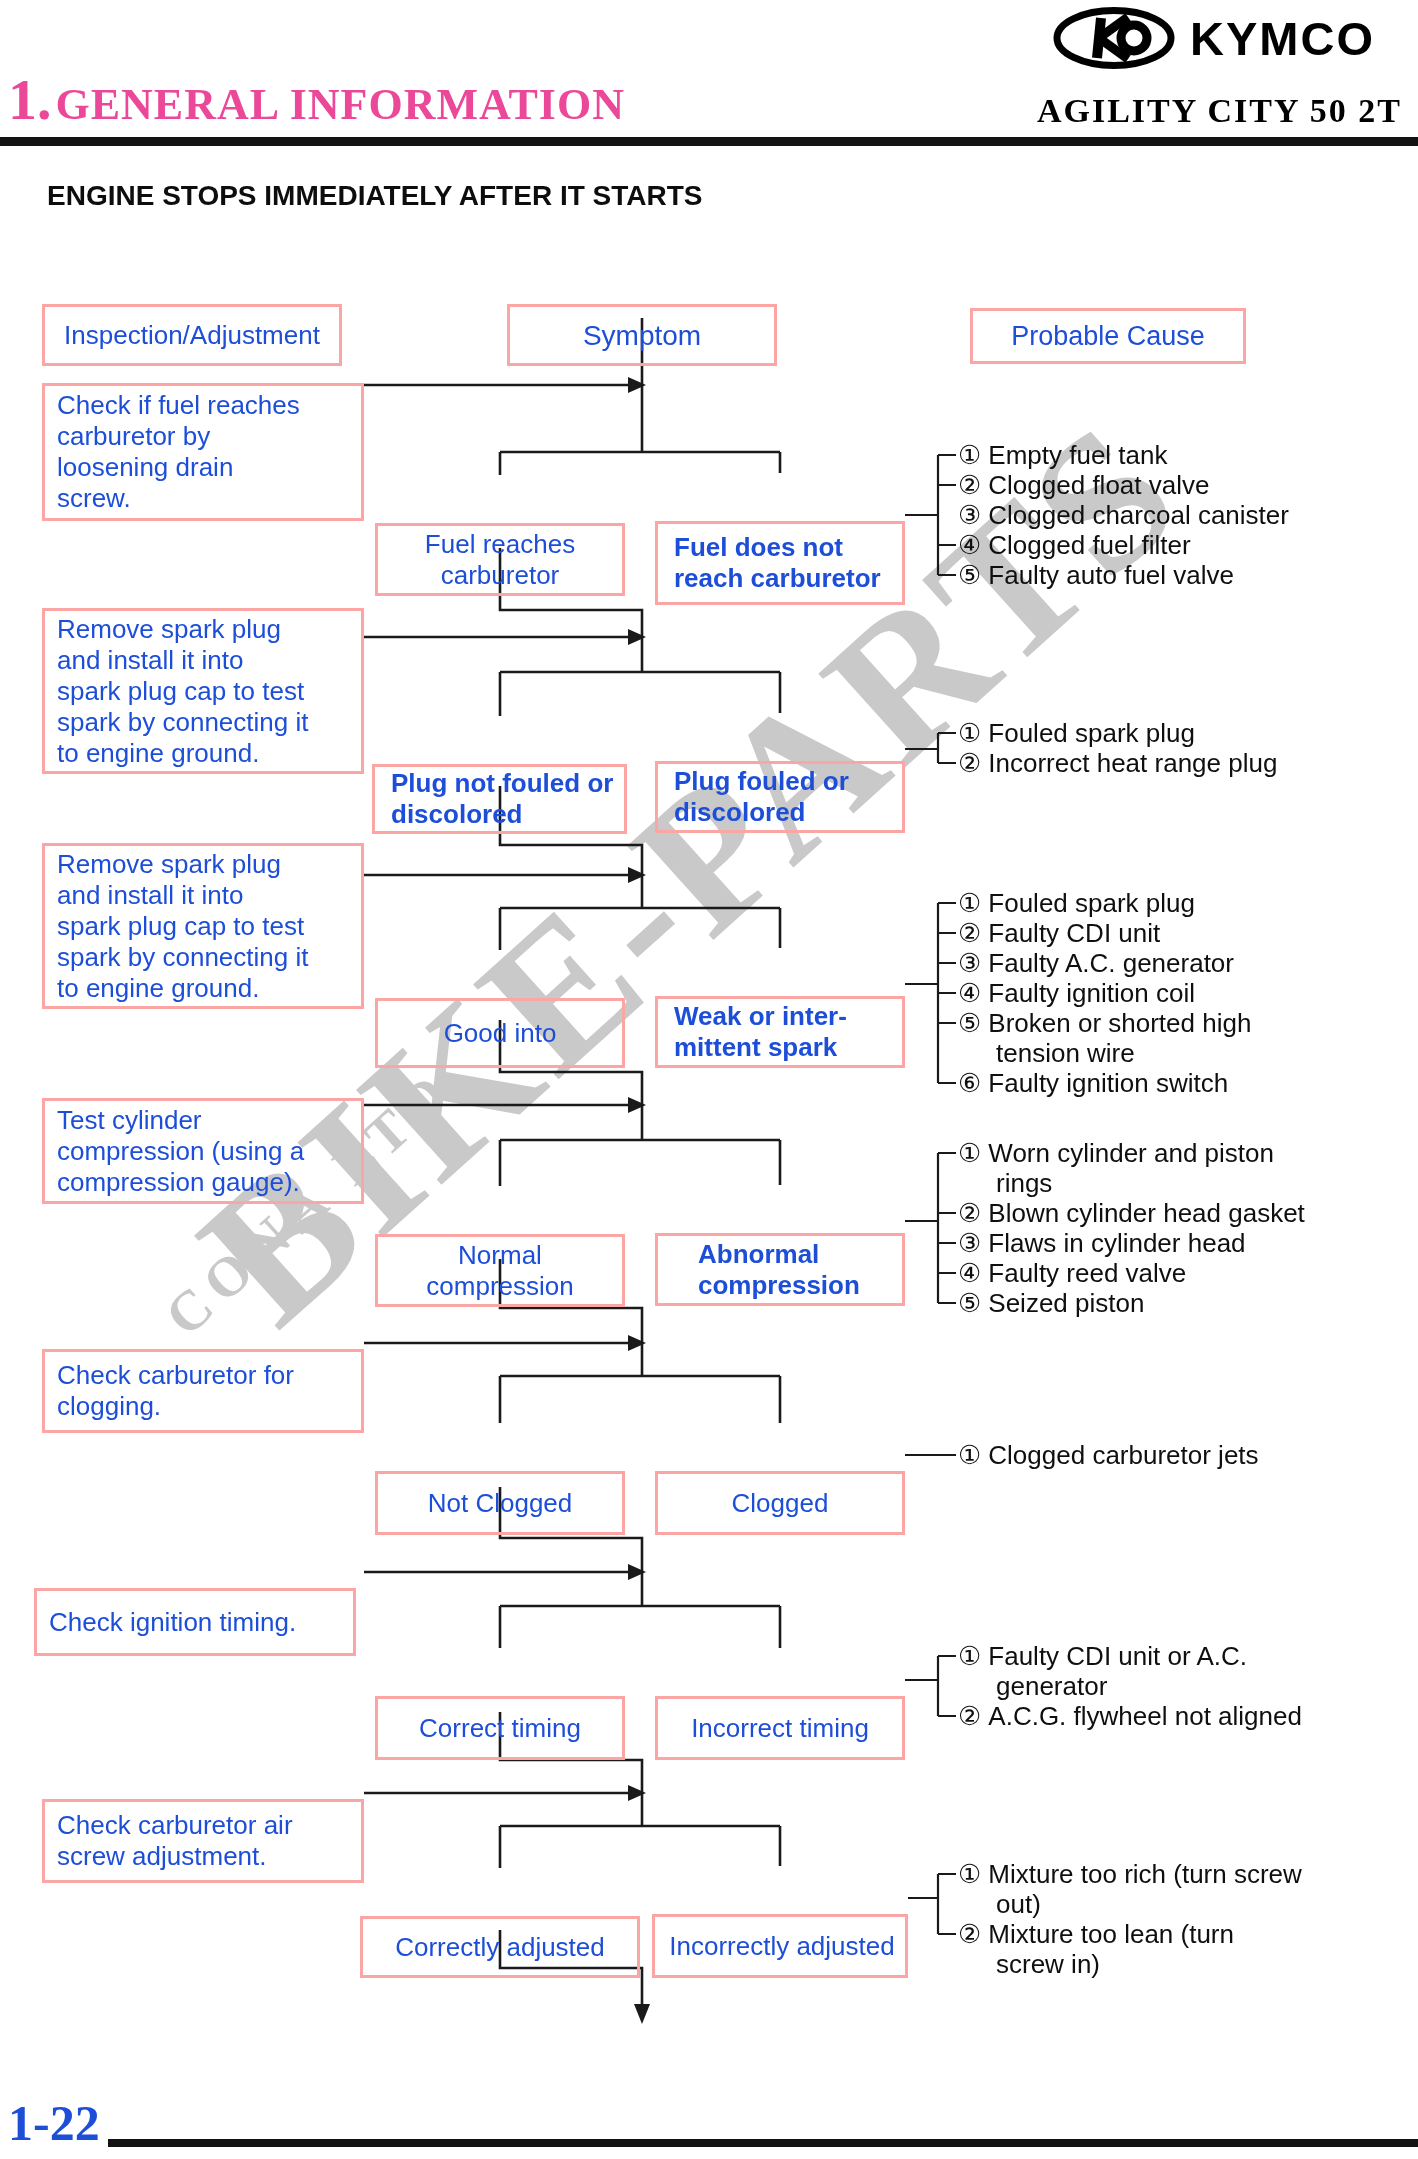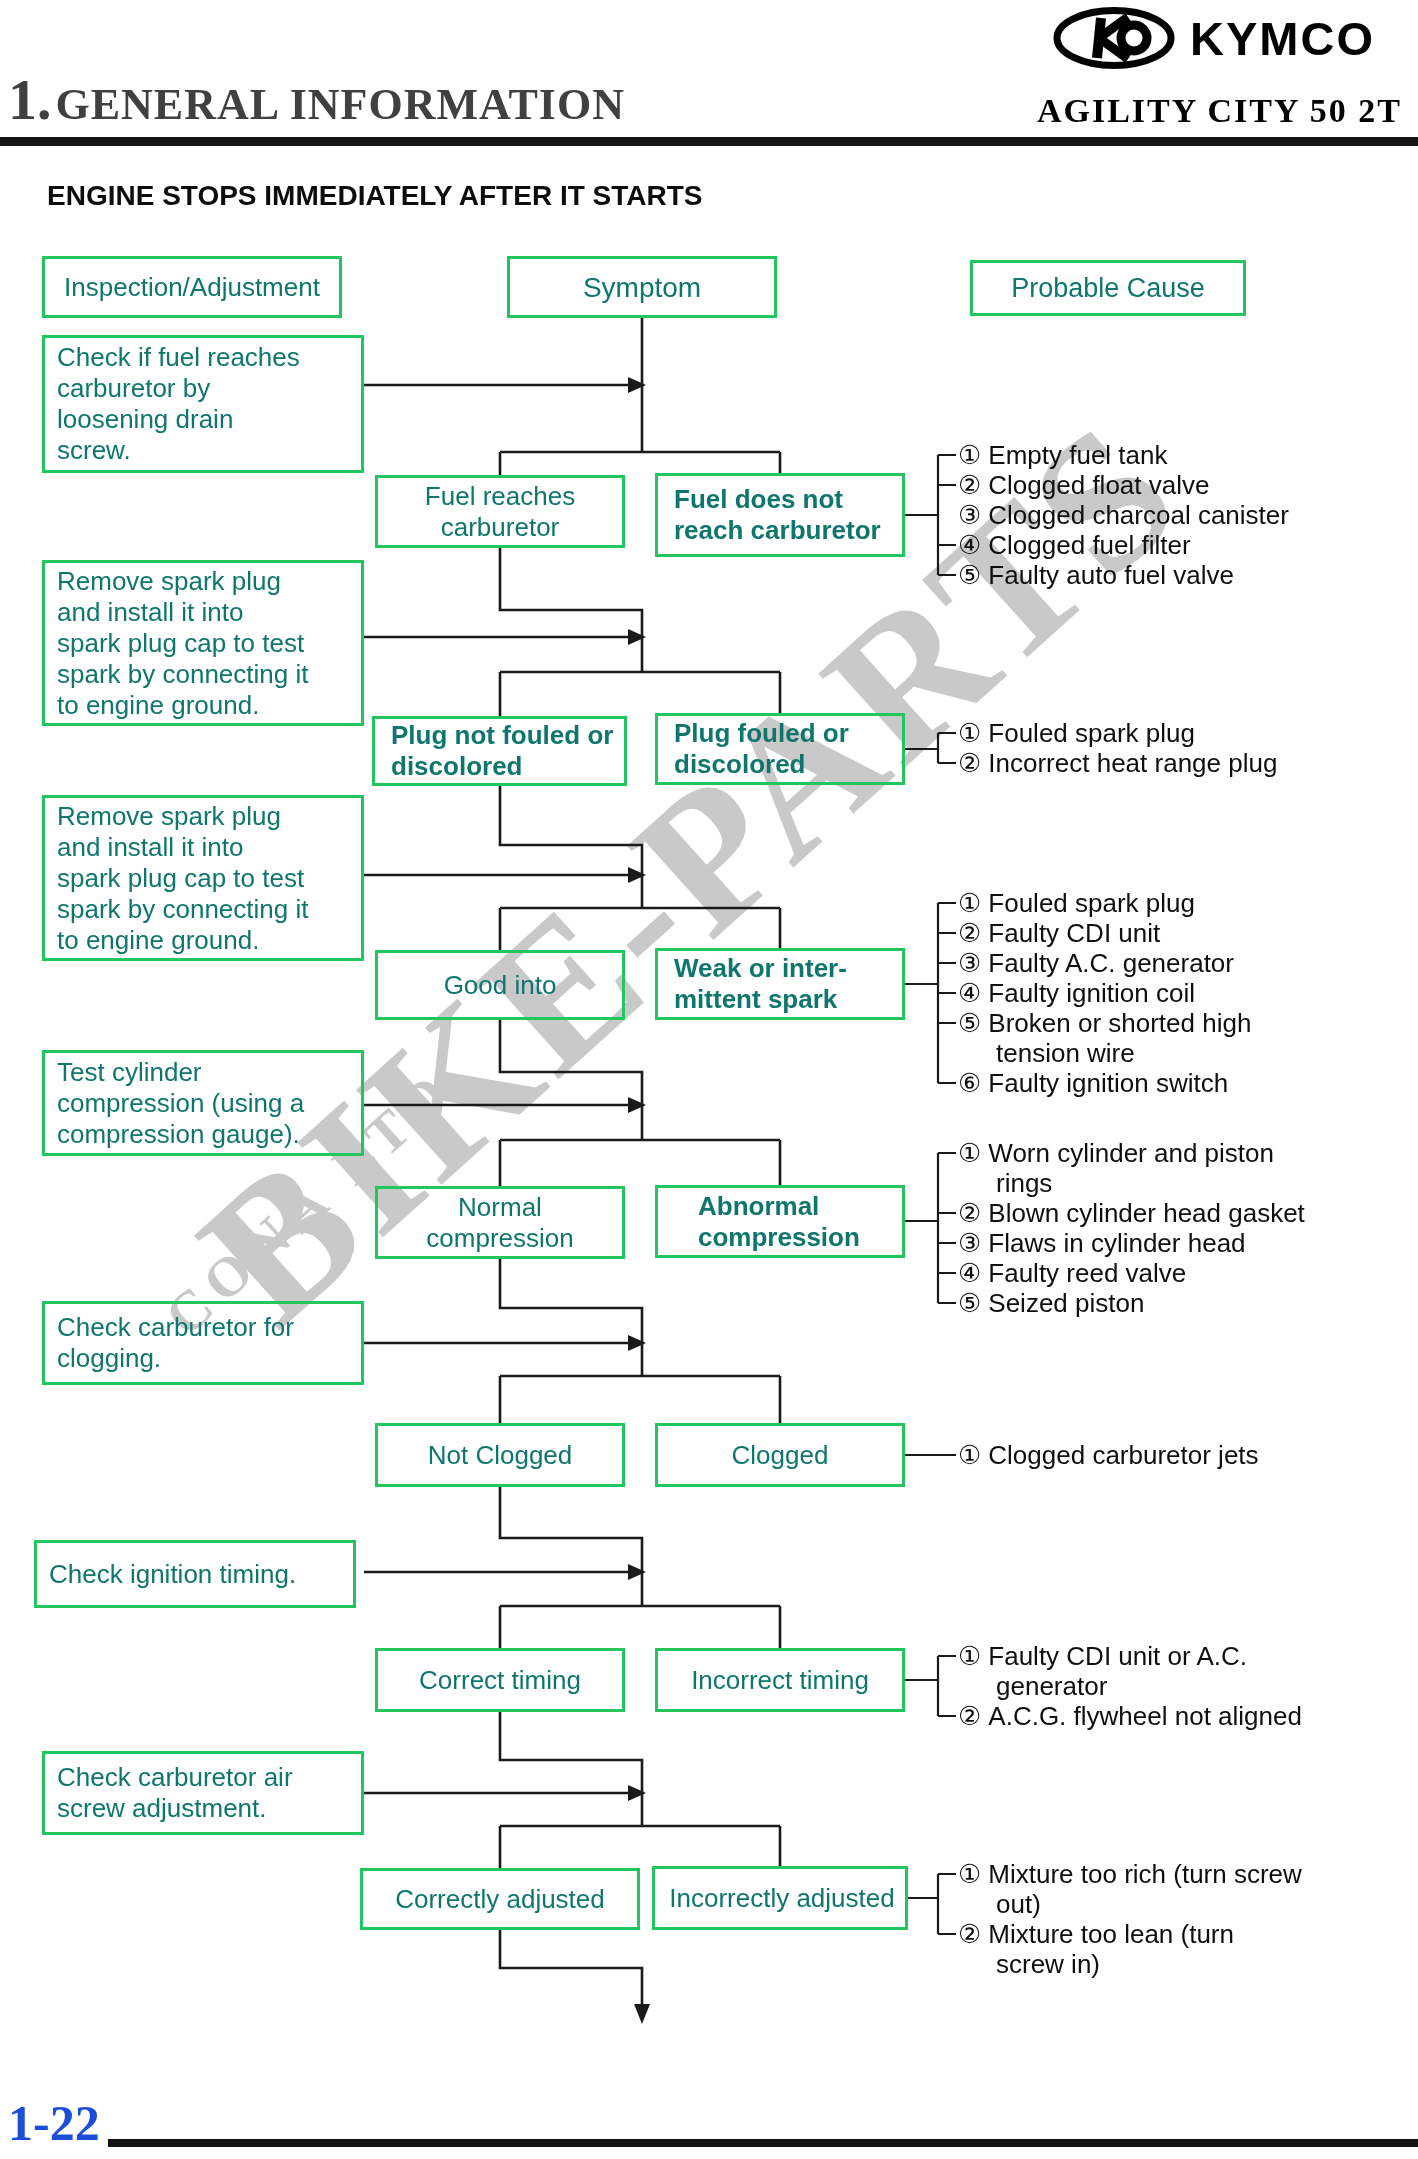--- a/index.html
+++ b/index.html
@@ -6,31 +6,31 @@
   .page{position:relative;width:1418px;height:2159px;background:#ffffff;overflow:hidden;
         font-family:"Liberation Sans",sans-serif;color:#111;}
   
   .wm{position:absolute;color:#c9c9c9;font-family:"Liberation Serif",serif;font-weight:bold;
       transform:rotate(-42deg);transform-origin:center;white-space:nowrap;z-index:0;}
   .wm1{left:-60px;top:760px;width:1500px;text-align:center;font-size:195px;letter-spacing:6px;}
   .wm2{left:60px;top:1170px;width:500px;text-align:center;font-size:56px;letter-spacing:10px;}
   
   .logo{position:absolute;left:1052px;top:6px;height:64px;display:flex;align-items:center;gap:12px;z-index:3;}
   .brand{font-weight:bold;font-size:47px;letter-spacing:2px;color:#000;}
-  .h1{position:absolute;left:8px;top:66px;font-family:"Liberation Serif",serif;font-weight:bold;color:#404040;z-index:3;}
+  .h1{position:absolute;left:8px;top:66px;font-family:"Liberation Serif",serif;font-weight:bold;color:#ec4899;z-index:3;}
   .h1 .num{font-size:58px;}
   .h1 .ttl{font-size:44px;letter-spacing:1px;}
   .model{position:absolute;right:16px;top:92px;font-family:"Liberation Serif",serif;font-weight:bold;
          font-size:34px;letter-spacing:2px;color:#000;z-index:3;}
   .rule{position:absolute;left:0;top:137px;width:1418px;height:9px;background:#131313;z-index:3;}
   .sect{position:absolute;left:47px;top:180px;font-size:28px;font-weight:bold;color:#0d0d0d;z-index:3;}
   
   svg.flow{position:absolute;left:0;top:0;z-index:1;}
-  .box{position:absolute;border:3px solid #22c55e;display:flex;align-items:center;
-       font-size:26px;line-height:31px;color:#0f766e;white-space:pre-line;z-index:2;background:transparent;box-sizing:border-box;}
+  .box{position:absolute;border:3px solid #fca5a5;display:flex;align-items:center;
+       font-size:26px;line-height:31px;color:#1d4ed8;white-space:pre-line;z-index:2;background:transparent;box-sizing:border-box;margin-top:48px;}
   .center{justify-content:center;text-align:center;padding:2px 6px;}
   .leftal{padding-left:16px;padding-right:6px;text-align:left;font-weight:bold;}
   .insp{padding:4px 12px;text-align:left;}
   .cause-list{position:absolute;left:958px;width:478px;z-index:2;}
   .cause{font-size:26px;line-height:30px;padding-left:38px;text-indent:-38px;white-space:pre-line;color:#0f0f0f;}
   .cnum{font-family:"DejaVu Sans",sans-serif;margin-right:7px;}
   
   .pagenum{position:absolute;left:8px;top:2094px;font-family:"Liberation Serif",serif;
            font-weight:bold;font-size:50px;color:#1d4ed8;z-index:3;}
   .footline{position:absolute;left:108px;top:2139px;width:1310px;height:8px;background:#131313;z-index:3;}

